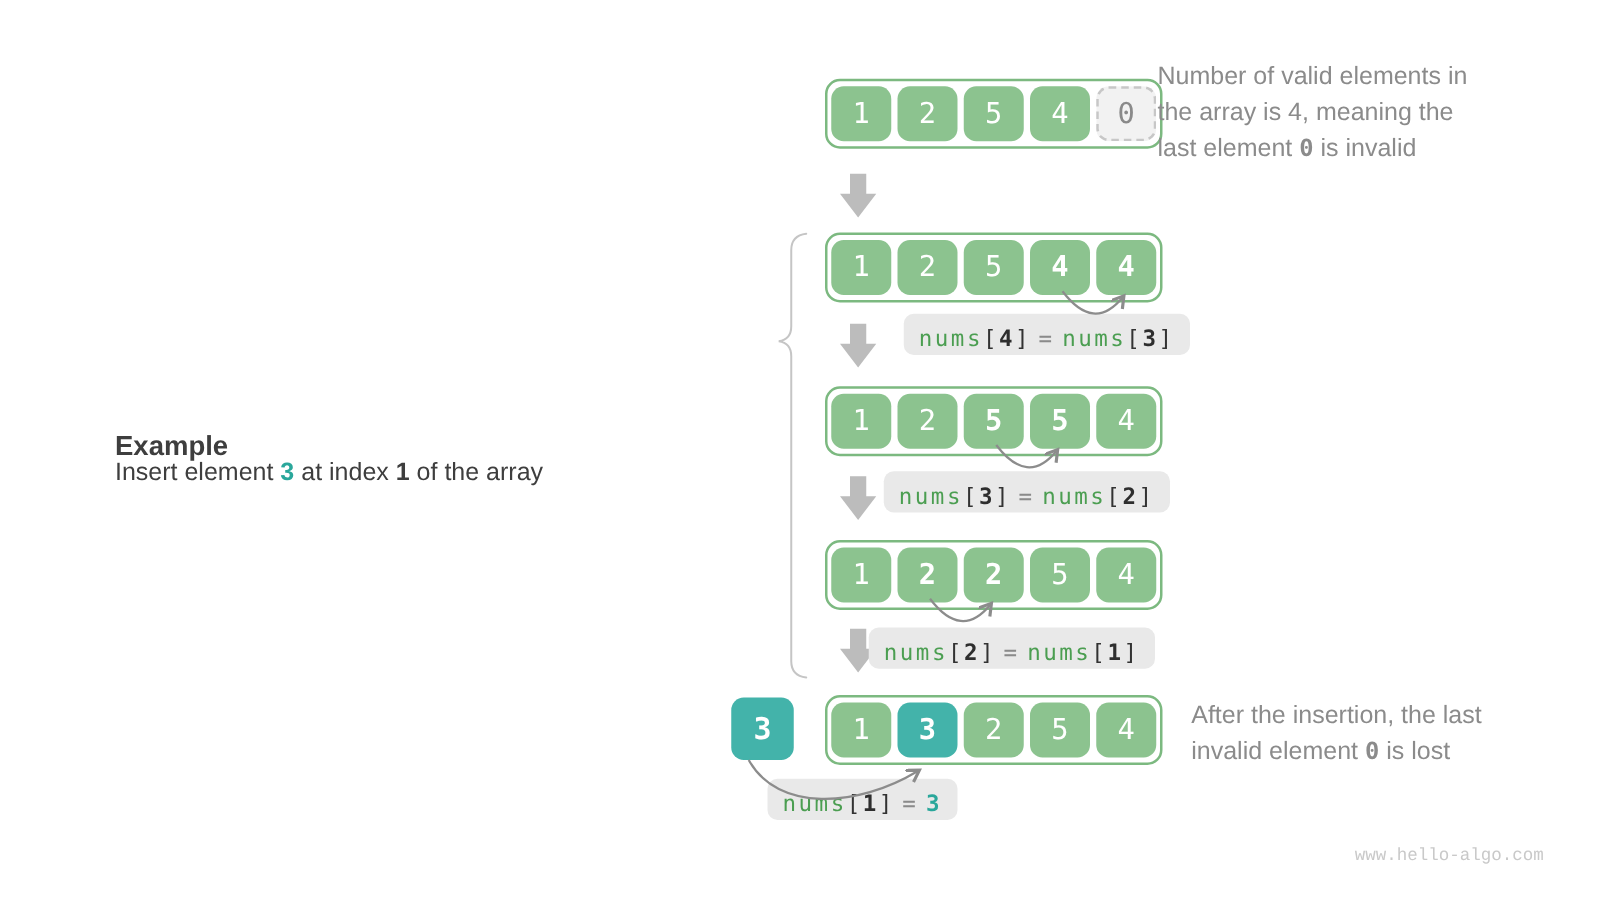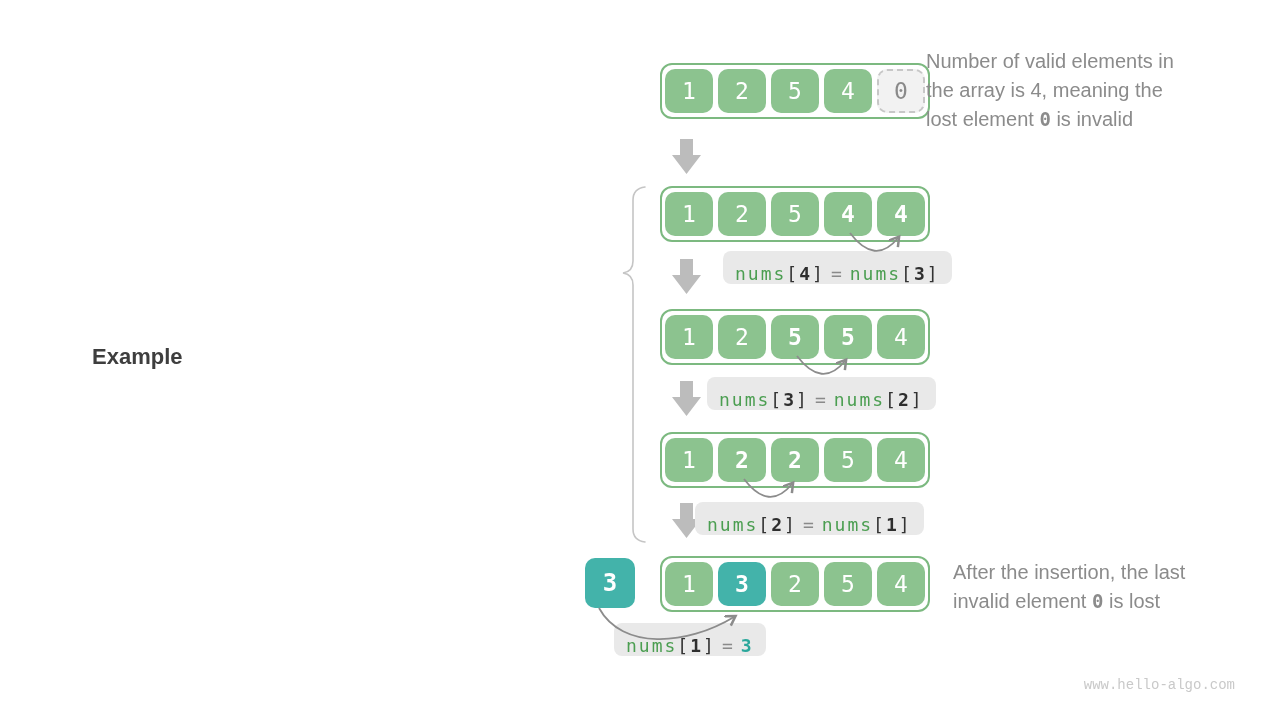--- a/index.html
+++ b/index.html
@@ -43,21 +43,21 @@
     background:var(--invalid-bg);border:2px dashed var(--invalid-border);color:#8a8a8a;
   }
   .floating-cell{
     position:absolute;left:585px;top:558px;width:50px;height:50px;border-radius:10px;
     background:var(--teal);color:#fff;font-family:"DejaVu Sans Mono",monospace;
     font-size:24px;font-weight:bold;display:flex;align-items:center;justify-content:center;
   }
 
   .label{
     position:absolute;height:33px;background:var(--label-bg);border-radius:8px;
-    display:flex;align-items:flex-end;padding:0 12px;box-sizing:border-box;
+    display:flex;align-items:flex-start;padding:10px 12px;box-sizing:border-box;
     font-family:"DejaVu Sans Mono",monospace;font-size:18px;letter-spacing:2px;
     color:var(--code-dark);white-space:pre;
   }
   .label .g{color:var(--code-green);}
   .label .db{font-weight:bold;color:#2e2e2e;}
   .label .eq{color:#8a8a8a;margin:0 6px;}
   .label .t{color:var(--teal-text);font-weight:bold;}
 
   .note{position:absolute;font-size:20px;line-height:29px;color:var(--gray-text);}
   .mono-b{font-family:"DejaVu Sans Mono",monospace;font-weight:bold;font-size:19px;}
@@ -149,28 +149,31 @@
         <path d="M0 0 L5.5 3.2 L0.5 6.4" fill="none" stroke="var(--curve-gray)" stroke-width="1.4"></path>
       </marker>
     </defs>
     <path fill="none" stroke="var(--curve-gray)" stroke-width="1.8" marker-end="url(#ah)" d="M850 233 Q875 266 898 238"></path>
     <path fill="none" stroke="var(--curve-gray)" stroke-width="1.8" marker-end="url(#ah)" d="M797 356 Q822 389 845 361"></path>
     <path fill="none" stroke="var(--curve-gray)" stroke-width="1.8" marker-end="url(#ah)" d="M744 479 Q769 512 792 484"></path>
     <path fill="none" stroke="var(--curve-gray)" stroke-width="1.8" marker-end="url(#ah)" d="M599 608 C622 650 686 646 734 617"></path>
   </svg>
 
   <div class="example-heading">Example</div>
+  <div class="example-line">
+    <span>Insert element </span><span class="teal-b">3</span><span> at index </span><span class="dark-b">1</span><span> of the array</span>
+  </div>
 
   <div class="note" style="left:352px;top:243px">
   </div>
 
   <div class="note" style="left:926px;top:47px">
     <div>Number of valid elements in</div>
     <div>the array is 4, meaning the</div>
-    <div><span>lost element </span><span class="mono-b">0</span><span> is invalid</span></div>
+    <div><span>last element </span><span class="mono-b">0</span><span> is invalid</span></div>
   </div>
 
   <div class="note" style="left:953px;top:558px">
     <div>After the insertion, the last</div>
     <div><span>invalid element </span><span class="mono-b">0</span><span> is lost</span></div>
   </div>
 
   <div class="watermark">www.hello-algo.com</div>
 
 </div>

